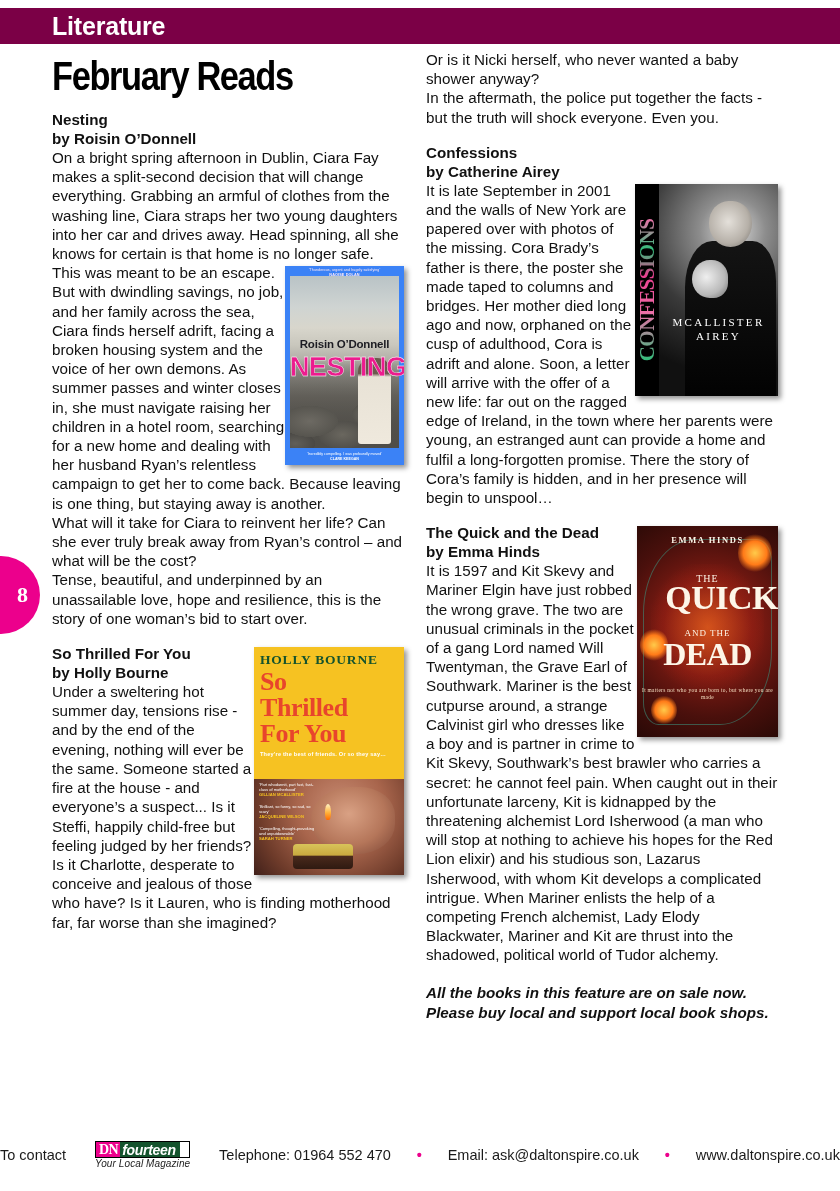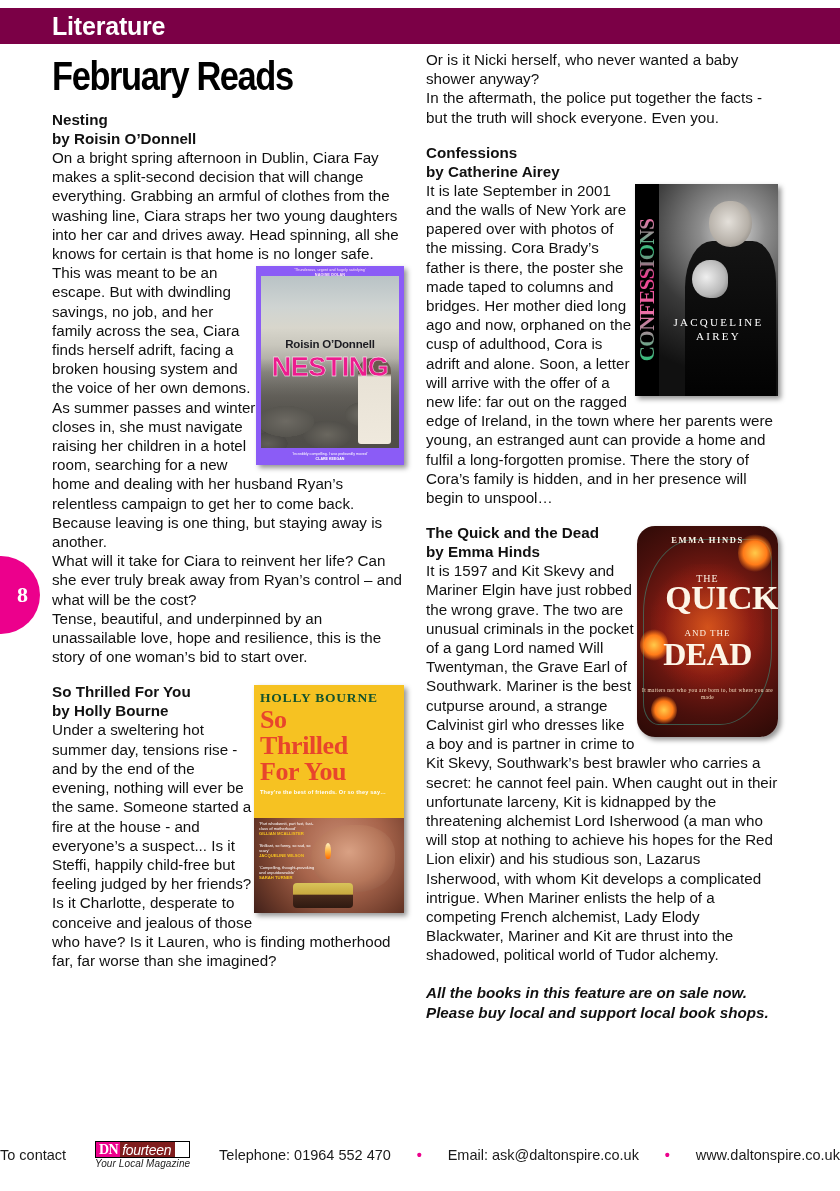--- a/index.html
+++ b/index.html
@@ -107,22 +107,22 @@
     overflow: hidden;
   }
   .cover-right {
     float: right;
     margin: 3px 0 4px 11px;
     shape-outside: border-box;
   }
 
   
   .cv-nesting {
-    width: 148px; height: 199px;
-    background: #8b5cf6;
+    width: 119px; height: 199px;
+    background: #3b82f6;
     padding: 10px 5px 17px 5px;
   }
   .cv-nesting .photo {
     width: 100%; height: 100%;
     background:
       linear-gradient(to bottom,
         #b9c3c6 0%, #cfd4d2 18%, #d8d6cc 30%,
         #c9c7bd 40%, #b3b1a8 48%, #8e8c85 56%,
         #6e6b64 70%, #5c5953 85%, #4d4b46 100%);
     position: relative;
@@ -278,21 +278,20 @@
     font-family: "Liberation Serif", serif;
     font-size: 11px; letter-spacing: 2.3px; line-height: 14px;
   }
 
   
   .cv-quick {
     width: 141px; height: 211px;
     background:
       radial-gradient(circle at 52% 48%, #9e2418 0%, #7a1a12 38%, #4a100c 68%, #280906 100%);
     position: relative;
-    border-radius: 18px;
   }
   .cv-quick .glow {
     position: absolute; left: 10%; top: 18%; width: 80%; height: 60%;
     background: radial-gradient(ellipse at 50% 50%, rgba(255,120,30,0.55) 0%, rgba(190,40,20,0.2) 55%, transparent 75%);
   }
   .cv-quick .hinds {
     position: absolute; left: 0; top: 4%; width: 100%;
     text-align: center; color: #fdf6e8;
     font-family: "Liberation Serif", serif;
     font-size: 8.5px; font-weight: bold; letter-spacing: 1.6px;
@@ -367,22 +366,22 @@
   }
   .logo .dn {
     background: #ec008c; color: #ffffff;
     font-weight: bold; font-size: 14px;
     padding: 1px 2px 0 3px;
     font-family: "Liberation Serif", serif;
     letter-spacing: -0.5px;
     display: flex; align-items: center;
   }
   .logo .fourteen {
-    background: #7f1d1d; color: #ffffff;
-    font-style: italic; font-weight: normal; font-size: 14px;
+    background: #14532d; color: #ffffff;
+    font-style: italic; font-weight: bold; font-size: 14px;
     padding: 1px 4px 0 2px;
     display: flex; align-items: center;
     letter-spacing: -0.3px;
   }
   .logo .tagline {
     text-align: center;
     font-style: italic;
     font-size: 10px;
     color: #222222;
     margin-top: 1px;
@@ -473,21 +472,21 @@
     <div class="cover cover-right cv-conf">
       <div class="spine">
         <span>CONFESSIONS</span>
       </div>
       <div class="photo">
         <div class="body-sil"></div>
         <div class="head"></div>
         <div class="cat"></div>
       </div>
       <div class="auth">
-        <span>JACQUELINE</span><br>
+        <span>MCALLISTER</span><br>
         <span>AIREY</span>
       </div>
     </div>
 
     <p class="body">It is late September in 2001 and the walls of New York are papered over with photos of the missing. Cora Brady’s father is there, the poster she made taped to columns and bridges. Her mother died long ago and now, orphaned on the cusp of adulthood, Cora is adrift and alone. Soon, a letter will arrive with the offer of a new life: far out on the ragged edge of Ireland, in the town where her parents were young, an estranged aunt can provide a home and fulfil a long-forgotten promise. There the story of Cora’s family is hidden, and in her presence will begin to unspool…</p>
   </div>
 
   <div class="gap"></div>
 
   <div>

